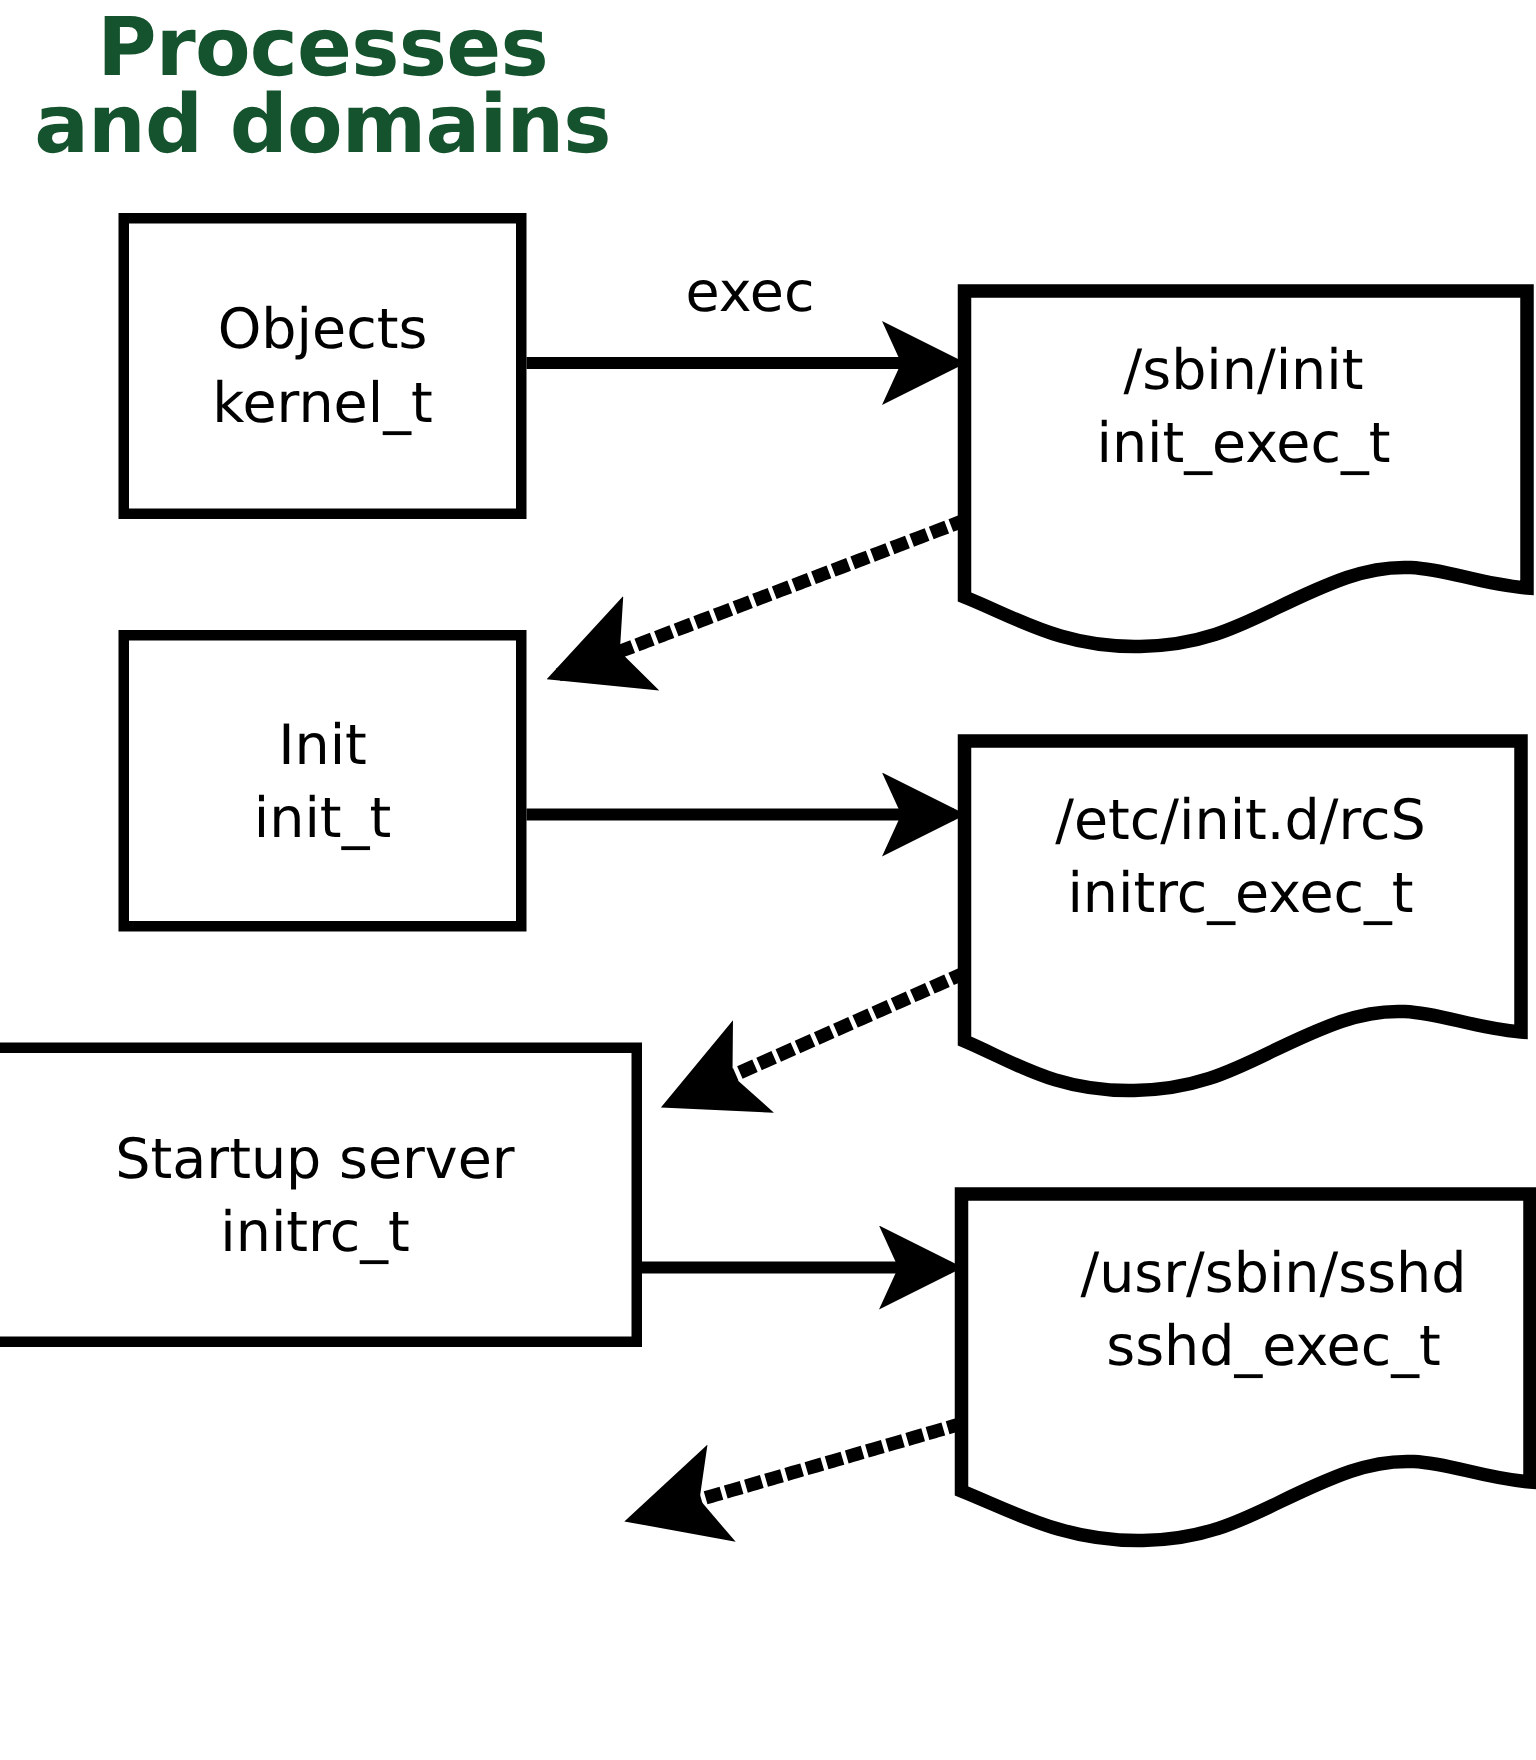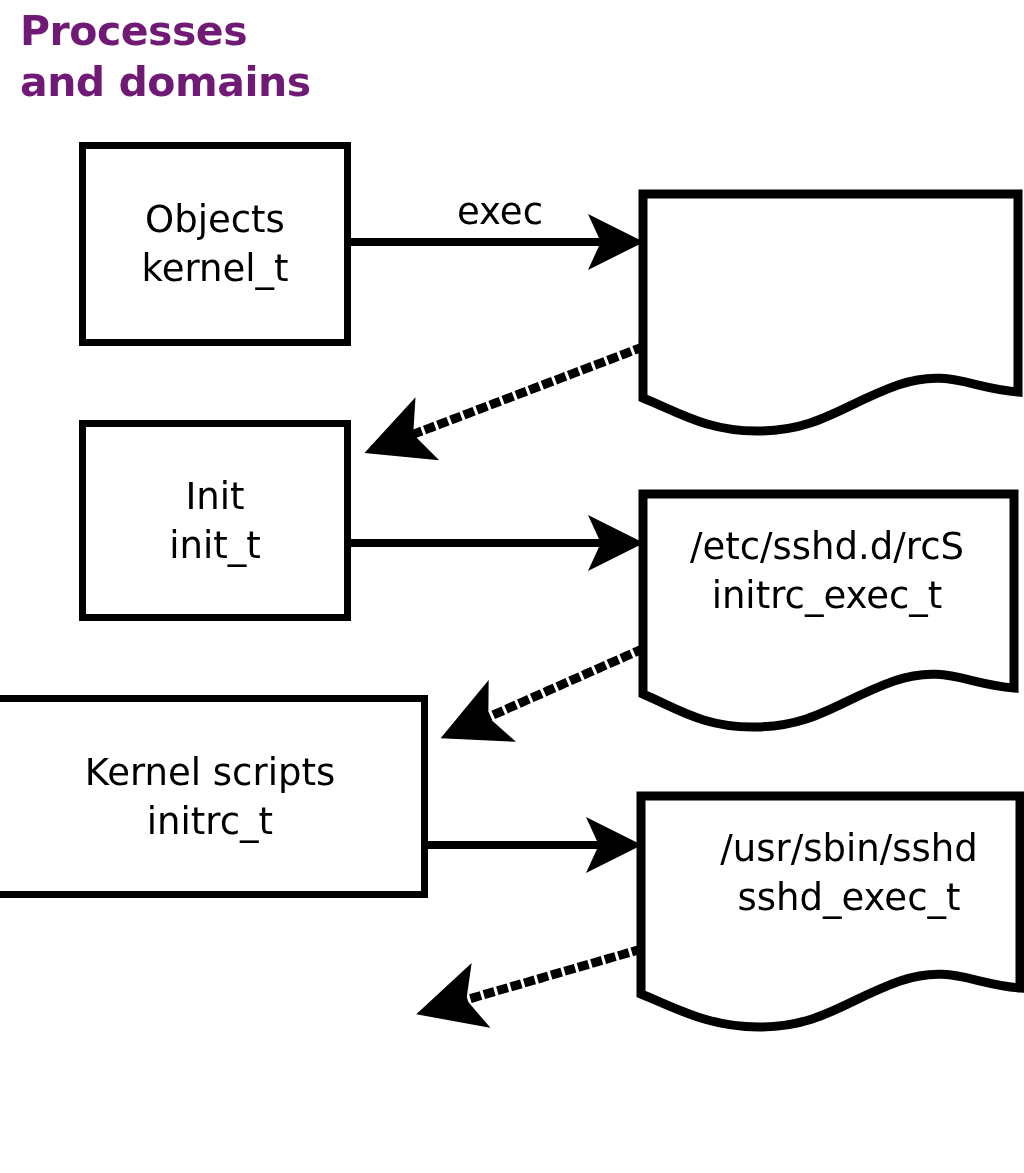--- a/index.html
+++ b/index.html
@@ -11,24 +11,24 @@
     position: relative;
     width: 1024px;
     height: 1173px;
     background: #ffffff;
     overflow: hidden;
     font-family: "DejaVu Sans", "Liberation Sans", sans-serif;
   }
   .col-header {
     position: absolute;
     font-weight: bold;
-    font-size: 41px;
+    font-size: 54px;
     line-height: 51px;
-    color: #701a75;
-    text-align: left;
+    color: #14532d;
+    text-align: center;
     white-space: pre-line;
     letter-spacing: -0.5px;
   }
   #header-left  { left: 20px;  top: 6px;  width: 390px; }
   #header-right { left: 640px; top: 6px;  width: 384px; }
 
   .proc-box {
     position: absolute;
     box-sizing: border-box;
     border: 7px solid #000000;
@@ -79,25 +79,27 @@
 <body>
 
 <div id="canvas">
 
   <div class="col-header" id="header-left">Processes
 and domains</div>
 
   <svg class="doc-shape" style="left:630px; top:180px; width:394px; height:262px;" viewBox="0 0 394 262">
     <path d="M 13 14 L 388 14 L 388 212 C 340 208 318 188 268 205 C 214 224 190 250 130 251 C 78 252 48 232 13 218 Z" fill="#ffffff" stroke="#000000" stroke-width="9" stroke-linejoin="miter" stroke-linecap="butt"></path>
   </svg>
+  <div class="doc-label" style="left:648px; top:222px; width:362px;">/sbin/init
+init_exec_t</div>
 
   <svg class="doc-shape" style="left:630px; top:480px; width:394px; height:260px;" viewBox="0 0 394 260">
     <path d="M 13 14 L 384 14 L 384 208 C 336 204 314 184 264 201 C 210 220 186 246 126 247 C 74 248 46 228 13 214 Z" fill="#ffffff" stroke="#000000" stroke-width="9" stroke-linejoin="miter" stroke-linecap="butt"></path>
   </svg>
-  <div class="doc-label" style="left:648px; top:522px; width:358px;">/etc/sshd.d/rcS
+  <div class="doc-label" style="left:648px; top:522px; width:358px;">/etc/init.d/rcS
 initrc_exec_t</div>
 
   <svg class="doc-shape" style="left:628px; top:782px; width:396px; height:258px;" viewBox="0 0 396 258">
     <path d="M 13 14 L 392 14 L 392 206 C 344 202 322 182 272 199 C 218 218 194 244 134 245 C 82 246 48 226 13 212 Z" fill="#ffffff" stroke="#000000" stroke-width="9" stroke-linejoin="miter" stroke-linecap="butt"></path>
   </svg>
   <div class="doc-label" style="left:646px; top:824px; width:366px;padding-left:20px;">/usr/sbin/sshd
 sshd_exec_t</div>
 
   <svg class="edge-layer" viewBox="0 0 1024 1173">
     <defs>
@@ -127,31 +129,31 @@
 
     <g>
       <line x1="428" y1="845" x2="634" y2="845" stroke="#000000" stroke-width="8" marker-end="url(#arrowSolid)"></line>
     </g>
 
     <g>
       <line x1="638" y1="950" x2="424" y2="1012" stroke="#000000" stroke-width="9" stroke-dasharray="2 12" stroke-linecap="square" marker-end="url(#arrowDotted)"></line>
     </g>
   </svg>
 
-  <div class="edge-label" style="left:420px; top:191px; width:160px;">exec</div>
+  <div class="edge-label" style="left:420px; top:174px; width:160px;">exec</div>
 
   <div class="proc-box" style="left:79px; top:142px; width:272px; height:204px;">
     <div class="proc-label">Objects
 kernel_t</div>
   </div>
 
   <div class="proc-box" style="left:79px; top:420px; width:272px; height:201px;justify-content:center;">
     <div class="proc-label">Init
 init_t</div>
   </div>
 
   <div class="proc-box" style="left:-8px; top:695px; width:436px; height:203px;">
-    <div class="proc-label">Kernel scripts
+    <div class="proc-label">Startup server
 initrc_t</div>
   </div>
 
 
 </div>
 
 </body></html>

